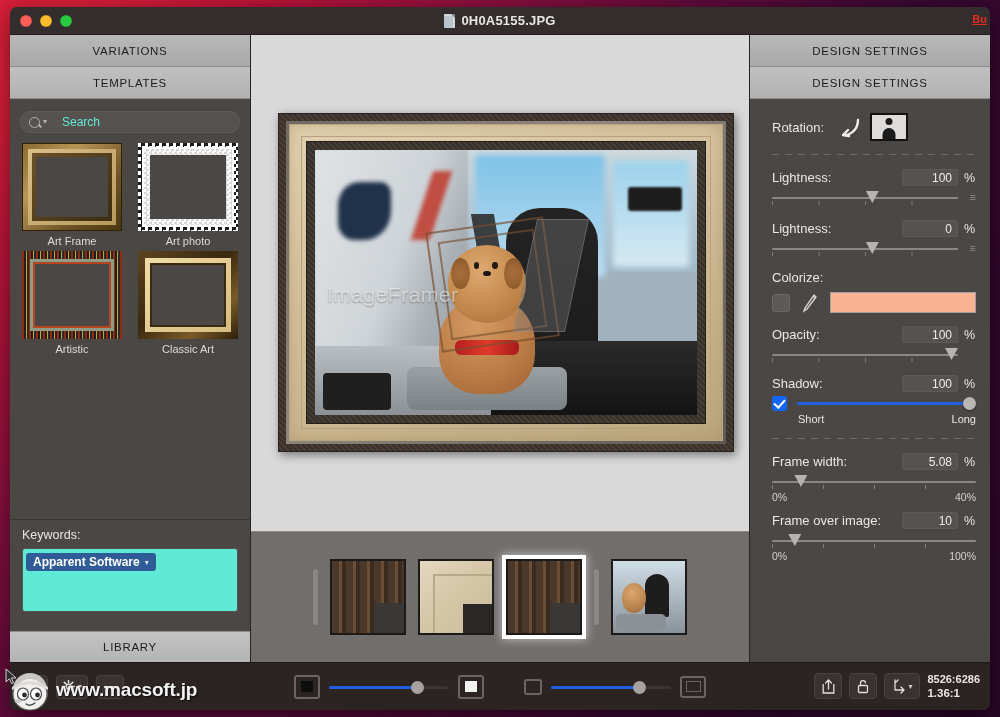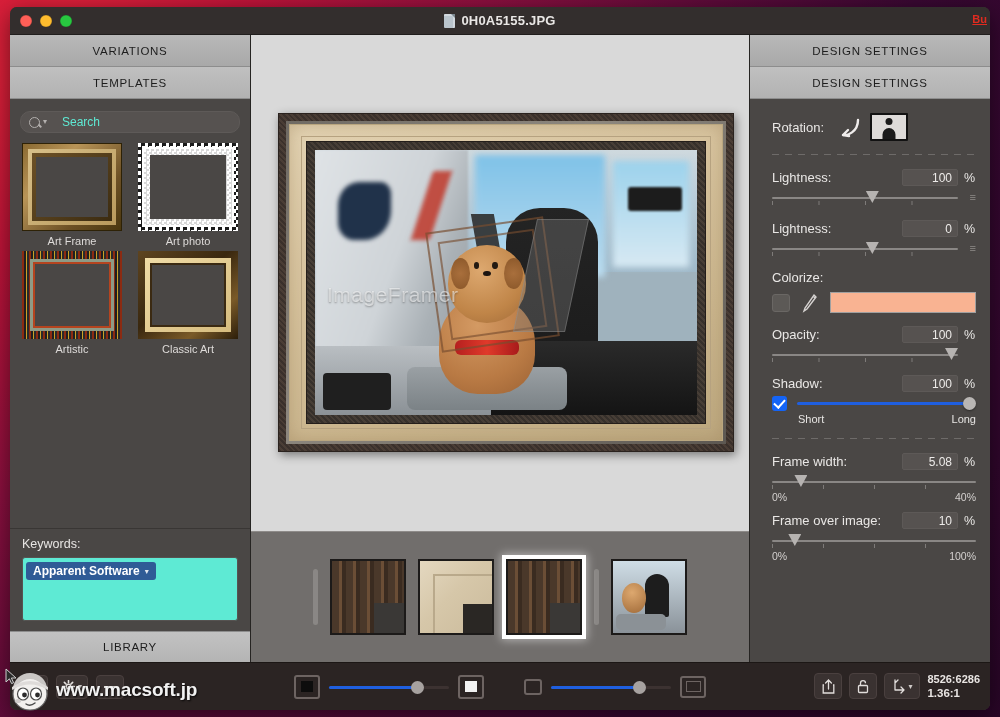--- a/index.html
+++ b/index.html
@@ -70,21 +70,21 @@
   .magchev{color:#b3b0ae;font-size:8px;line-height:1;}
   #search-txt{color:#5eead4;font-size:12px;margin-left:12px;}
   #tpl-grid{display:grid;grid-template-columns:1fr 1fr;gap:4px 12px;}
   .tpl{display:flex;flex-direction:column;align-items:center;}
   .tpl-img{width:100px;height:88px;position:relative;}
   .tpl-label{color:#dedbd9;font-size:11px;margin-top:4px;text-align:center;}
   
   .fr{position:absolute;inset:0;}
   .fr-in{position:absolute;background:#4a4745;}
   #keywords{
-    border-top:1px solid #393634;background:#4a4745;padding:8px 12px 10px 12px;
+    border-top:1px solid #393634;background:#4a4745;padding:8px 12px 19px 12px;
     flex:0 0 auto;
   }
   #kw-label{color:#e8e6e4;font-size:12.5px;margin-bottom:6px;}
   #kw-list{
     background:#5eead4;border:1px solid #565351;border-radius:3px;height:56px;padding:3px;
   }
   .kw-token{
     display:inline-flex;align-items:center;gap:5px;background:#2f5b96;color:#fff;
     font-size:12px;font-weight:bold;padding:2px 7px;border-radius:3px;
   }

